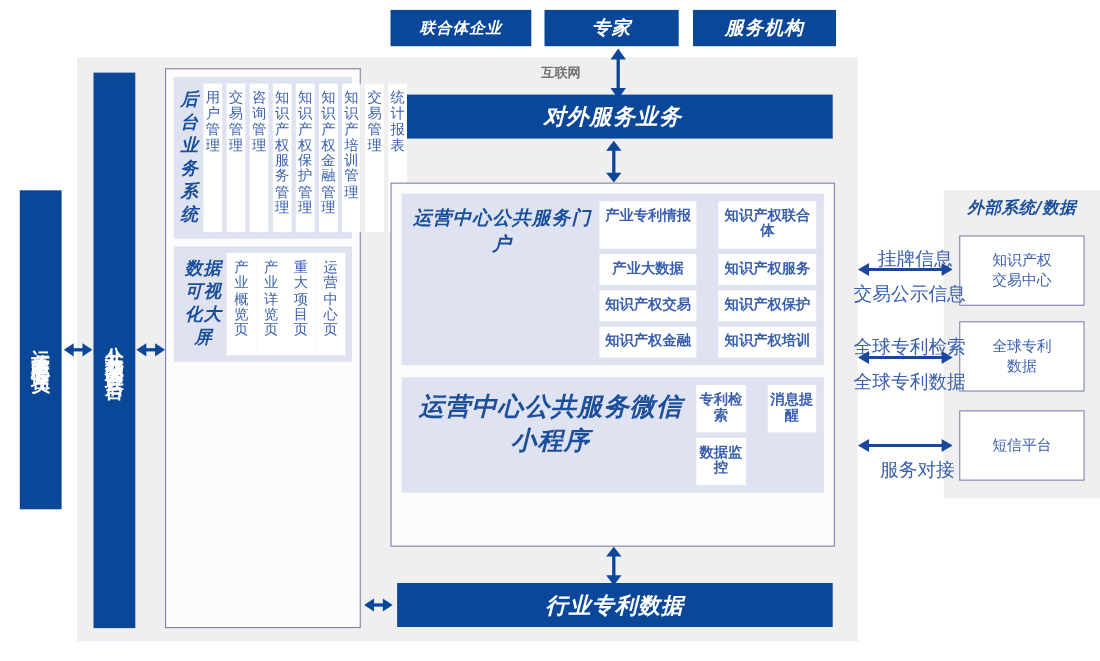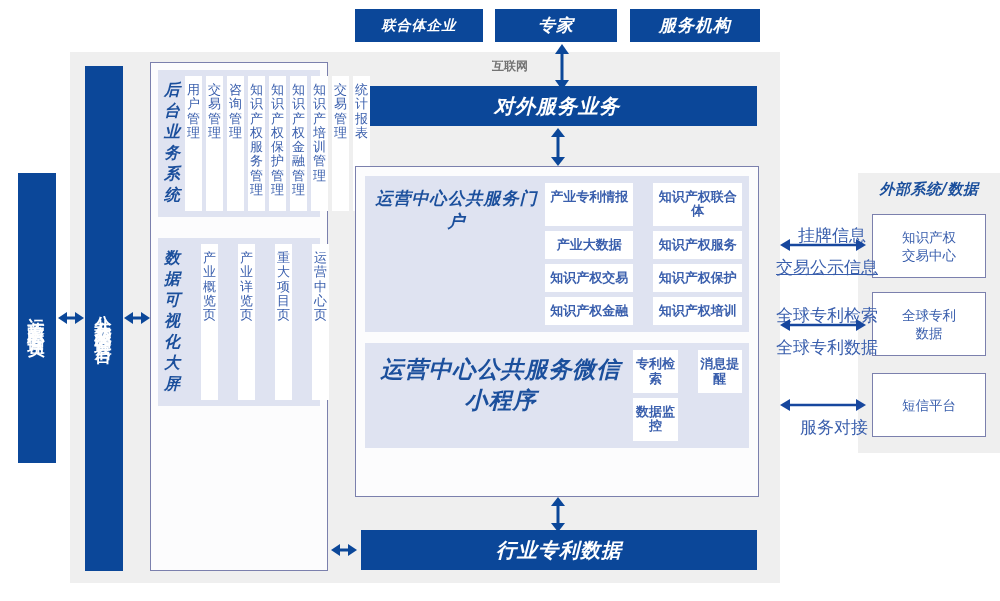--- a/index.html
+++ b/index.html
@@ -162,21 +162,21 @@
       <div class="cell">交易管理</div>
       <div class="cell">咨询管理</div>
       <div class="cell">知识产权服务管理</div>
       <div class="cell">知识产权保护管理</div>
       <div class="cell">知识产权金融管理</div>
       <div class="cell">知识产培训管理</div>
       <div class="cell">交易管理</div>
       <div class="cell">统计报表</div>
     </div>
 
-    <div class="group" style="margin-top:21px;gap:20px;">
+    <div class="group" style="margin-top:7px;gap:0;">
       <div class="group-title">数据可视化大屏</div>
       <div class="cell">产业概览页</div>
       <div class="cell">产业详览页</div>
       <div class="cell">重大项目页</div>
       <div class="cell">运营中心页</div>
     </div>
   </div>
 
   <div class="abs frame" style="left:355px;top:166px;width:404px;height:331px;padding:9px;">
 
@@ -231,21 +231,21 @@
   <div class="abs ext-box" style="left:872px;top:373px;width:114px;height:64px;">
     <span>短信平台</span>
   </div>
 
   <div class="abs arrow-label" style="left:778px;top:224px;width:88px;">挂牌信息</div>
   <svg class="abs" style="left:780px;top:236px;" width="86" height="18" viewBox="0 0 86 18">
     <line x1="7" y1="9" x2="79" y2="9" stroke="#17479e" stroke-width="2.6"></line>
     <polygon points="0,9 10,3 10,15" fill="#17479e"></polygon>
     <polygon points="86,9 76,3 76,15" fill="#17479e"></polygon>
   </svg>
-  <div class="abs arrow-label" style="left:776px;top:256px;width:92px;text-decoration:underline;">交易公示信息</div>
+  <div class="abs arrow-label" style="left:776px;top:256px;width:92px;">交易公示信息</div>
 
   <div class="abs arrow-label" style="left:776px;top:304px;width:92px;">全球专利检索</div>
   <svg class="abs" style="left:780px;top:316px;" width="86" height="18" viewBox="0 0 86 18">
     <line x1="7" y1="9" x2="79" y2="9" stroke="#17479e" stroke-width="2.6"></line>
     <polygon points="0,9 10,3 10,15" fill="#17479e"></polygon>
     <polygon points="86,9 76,3 76,15" fill="#17479e"></polygon>
   </svg>
   <div class="abs arrow-label" style="left:776px;top:336px;width:92px;">全球专利数据</div>
 
   <svg class="abs" style="left:780px;top:396px;" width="86" height="18" viewBox="0 0 86 18">

